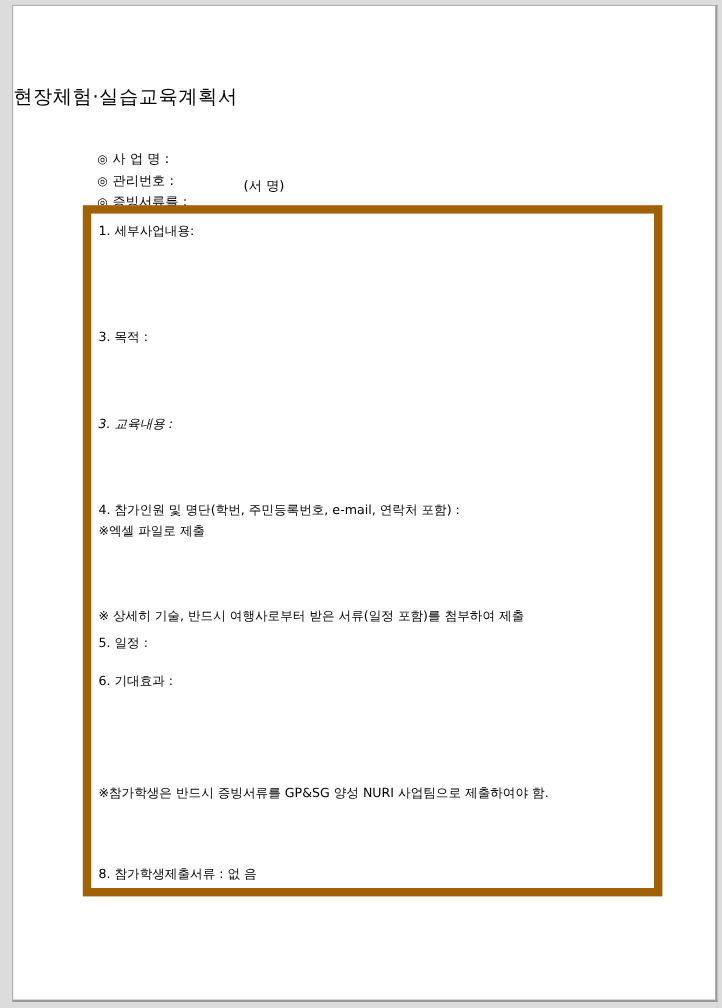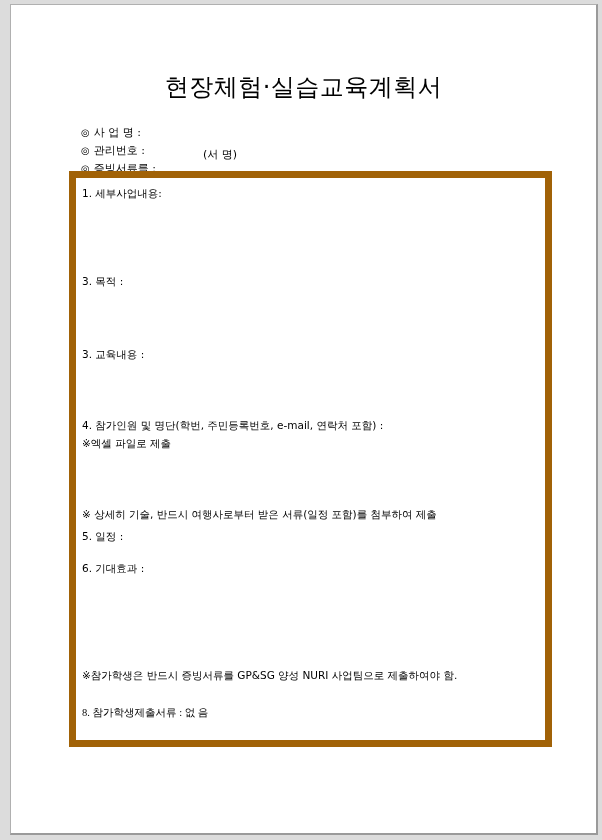--- a/index.html
+++ b/index.html
@@ -18,22 +18,21 @@
     background: #ffffff;
     border-right: 2px solid #9a9a9a;
     border-bottom: 2px solid #9a9a9a;
     border-left: 1px solid #b0b0b0;
     border-top: 1px solid #b0b0b0;
   }
   .title {
     position: absolute;
     left: 0; width: 100%;
     top: 66px;
-    text-align: center;
-    font-size: 24px;
+    font-size: 16px;
     letter-spacing: 0.5px;
   }
   .meta {
     position: absolute;
     left: 56px;
     font-size: 11px;
     line-height: 14px;
     white-space: pre;
   }
   .meta .bullet { font-size: 10px; margin-right: 4px; }
@@ -66,23 +65,23 @@
     <span class="bullet">◎</span><span>사 업 명 :</span>
   </div>
   <div class="meta" style="top:143px;">
     <span class="bullet">◎</span><span>증빙서류를 :</span>
     <span class="sign">(서 명)</span>
   </div>
 
   <div class="box">
     <div class="item" style="top:8px;">1. 세부사업내용:</div>
     <div class="item" style="top:96px;">3. 목적 :</div>
-    <div class="item" style="top:169px;">3. 교육내용 :</div>
+    <div class="item" style="top:169px;font-style:italic;">3. 교육내용 :</div>
     <div class="item" style="top:240px;">4. 참가인원 및 명단(학번, 주민등록번호, e-mail, 연락처 포함) :</div>
     <div class="item" style="top:258px;">※엑셀 파일로 제출</div>
     <div class="item" style="top:311px;margin-top:40px;">5. 일정 :</div>
     <div class="item" style="top:329px;">※ 상세히 기술, 반드시 여행사로부터 받은 서류(일정 포함)를 첨부하여 제출</div>
     <div class="item" style="top:383px;">6. 기대효과 :</div>
-    <div class="item" style="top:490px;">※참가학생은 반드시 증빙서류를 GP&amp;SG 양성 NURI 사업팀으로 제출하여야 함.</div>
-    <div class="item" style="top:528px;font-family:Liberation Serif, serif;">8. 참가학생제출서류 : 없 음</div>
+    <div class="item" style="top:476px;">※참가학생은 반드시 증빙서류를 GP&amp;SG 양성 NURI 사업팀으로 제출하여야 함.</div>
+    <div class="item" style="top:544px;">8. 참가학생제출서류 : 없 음</div>
   </div>
 
 </div>
 
 </body></html>

